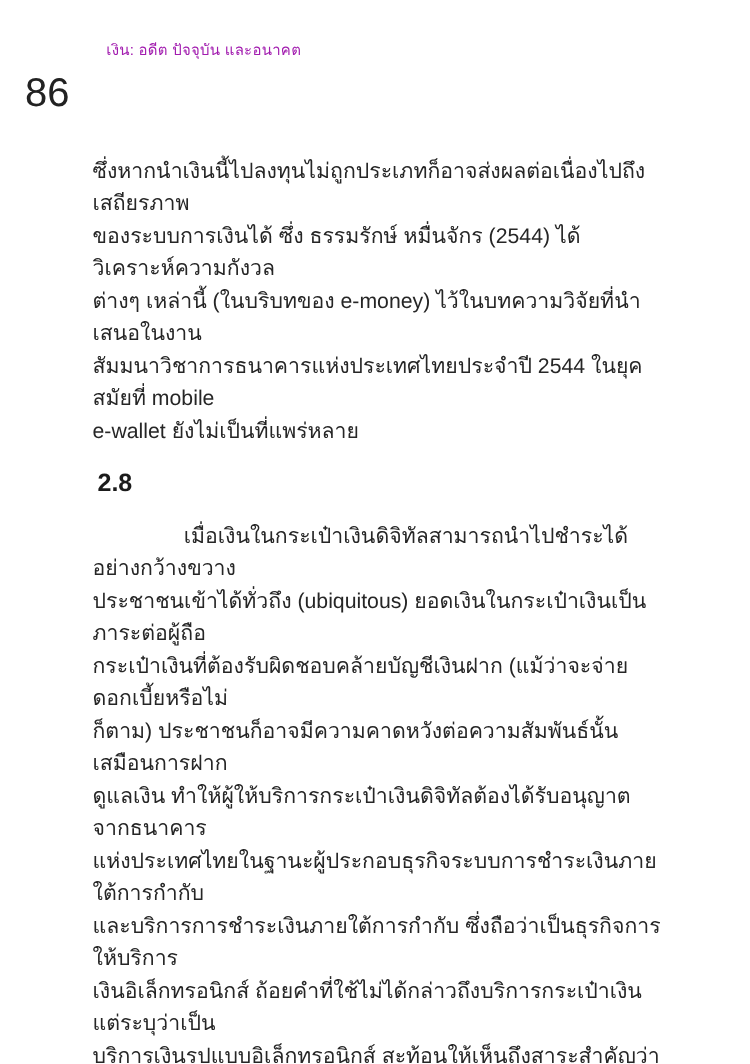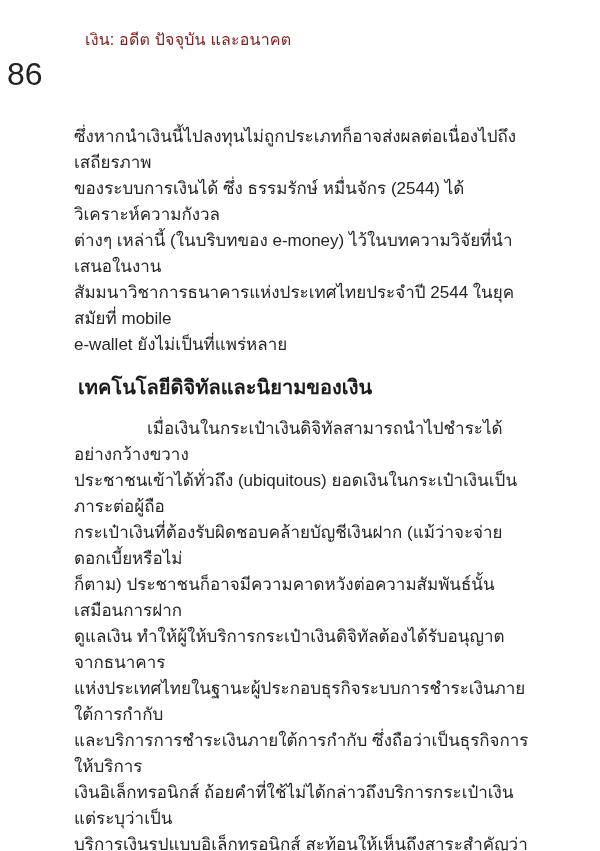--- a/index.html
+++ b/index.html
@@ -13,28 +13,28 @@
     height: 851px;
     background: #ffffff;
     overflow: hidden;
     font-family: "Liberation Sans", sans-serif;
     color: #262626;
   }
   .running-header {
     position: absolute;
     left: 85px;
     top: 32px;
-    font-size: 16px;
+    font-size: 12px;
     line-height: 16px;
-    color: #7f1d1d;
+    color: #a21caf;
     letter-spacing: 0.2px;
   }
   .page-number {
     position: absolute;
-    left: 7px;
+    left: 20px;
     top: 56px;
     font-size: 32px;
     line-height: 36px;
     font-weight: 400;
     color: #222222;
   }
   .content {
     position: absolute;
     left: 62px;
     top: 112px;
@@ -79,21 +79,21 @@
 
   <main class="content">
 
     <p class="para">ซึ่งหากนำเงินนี้ไปลงทุนไม่ถูกประเภทก็อาจส่งผลต่อเนื่องไปถึงเสถียรภาพ
 ของระบบการเงินได้ ซึ่ง ธรรมรักษ์ หมื่นจักร (2544) ได้วิเคราะห์ความกังวล
 ต่างๆ เหล่านี้ (ในบริบทของ e-money) ไว้ในบทความวิจัยที่นำเสนอในงาน
 สัมมนาวิชาการธนาคารแห่งประเทศไทยประจำปี 2544 ในยุคสมัยที่ mobile
 e-wallet ยังไม่เป็นที่แพร่หลาย</p>
 
     <h2 class="section-heading">
-      <span class="section-title">เทคโนโลยีดิจิทัลและนิยามของเงิน</span>
+      <span class="section-number">2.8</span>
     </h2>
 
     <p class="para indented">เมื่อเงินในกระเป๋าเงินดิจิทัลสามารถนำไปชำระได้อย่างกว้างขวาง
 ประชาชนเข้าได้ทั่วถึง (ubiquitous) ยอดเงินในกระเป๋าเงินเป็นภาระต่อผู้ถือ
 กระเป๋าเงินที่ต้องรับผิดชอบคล้ายบัญชีเงินฝาก (แม้ว่าจะจ่ายดอกเบี้ยหรือไม่
 ก็ตาม) ประชาชนก็อาจมีความคาดหวังต่อความสัมพันธ์นั้นเสมือนการฝาก
 ดูแลเงิน ทำให้ผู้ให้บริการกระเป๋าเงินดิจิทัลต้องได้รับอนุญาตจากธนาคาร
 แห่งประเทศไทยในฐานะผู้ประกอบธุรกิจระบบการชำระเงินภายใต้การกำกับ
 และบริการการชำระเงินภายใต้การกำกับ ซึ่งถือว่าเป็นธุรกิจการให้บริการ
 เงินอิเล็กทรอนิกส์ ถ้อยคำที่ใช้ไม่ได้กล่าวถึงบริการกระเป๋าเงินแต่ระบุว่าเป็น

